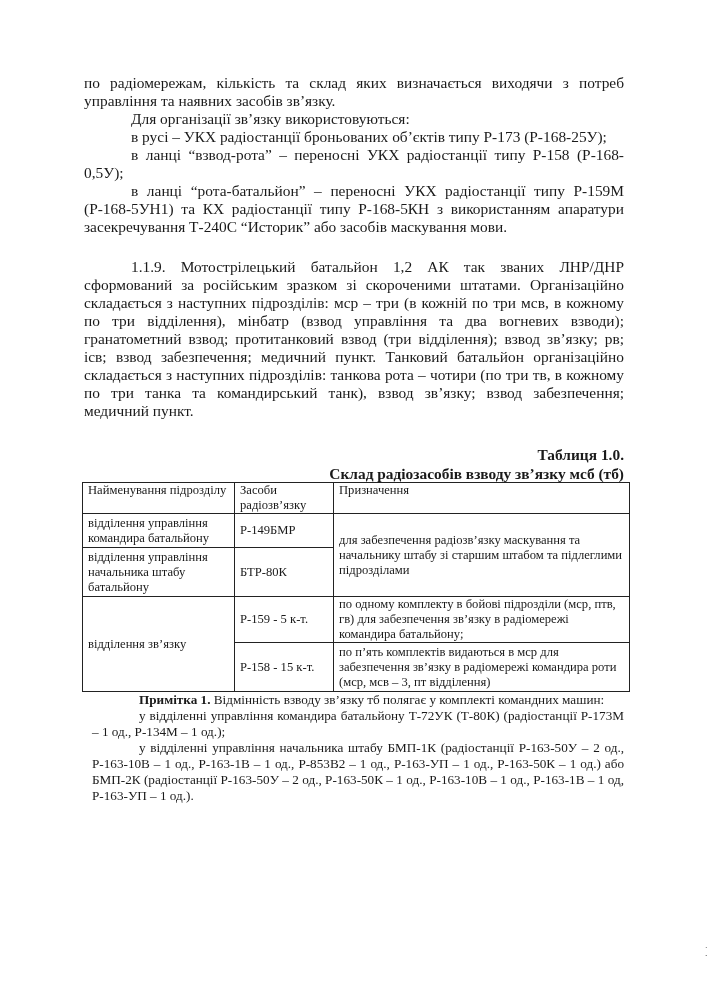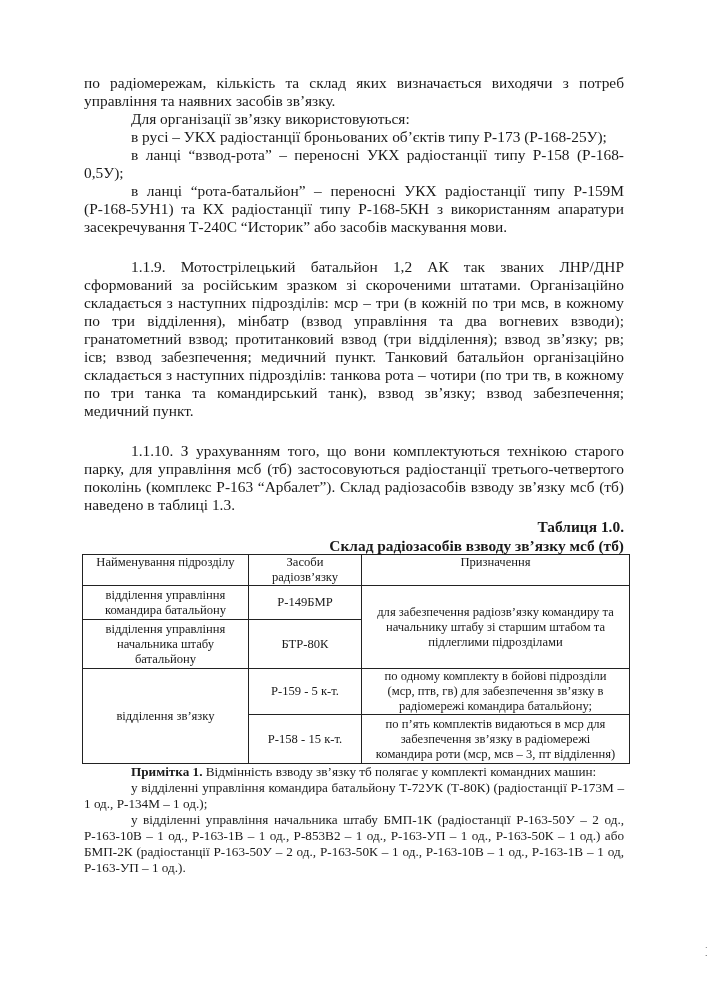--- a/index.html
+++ b/index.html
@@ -5,53 +5,52 @@
   html, body { margin: 0; padding: 0; background: #ffffff; }
   body { width: 707px; height: 1000px; position: relative; overflow: hidden;
          font-family: "Liberation Serif", "DejaVu Serif", serif; color: #1a1a1a; }
   .page { position: absolute; left: 84px; top: 74px; width: 540px; }
   p { margin: 0; font-size: 15.4px; line-height: 18px; text-align: justify; }
   .ind { text-indent: 47px; }
   .gap { height: 22px; }
   .tbl-num { text-align: right; font-weight: bold; font-size: 15.4px; line-height: 20px; margin-top: 3px; }
   .tbl-title { text-align: right; font-weight: bold; font-size: 15.4px; line-height: 17px; }
   table { border-collapse: collapse; width: 548px; margin-left: -2px; font-size: 12.6px; line-height: 15px; }
-  td, th { border: 1.3px solid #222; text-align: center; vertical-align: middle; padding: 0 12px; font-weight: normal; }
+  td, th { border: 1.3px solid #222; text-align: left; vertical-align: middle; padding: 0 5px; font-weight: normal; }
   th { vertical-align: top; }
   .c1 { width: 141px; } .c2 { width: 88px; }
   .note { font-size: 13.2px; line-height: 16px; text-align: justify; }
-  .note .ind { text-indent: 47px; }
+  .note .ind { text-indent: 47px; margin-left: 8px; }
   .pagenum { position: absolute; top: 942px; left: 12px; width: 707px; text-align: right; font-size: 15.4px; }
 </style>
 </head>
 <body>
 
 <div class="page">
   <p>по радіомережам, кількість та склад яких визначається виходячи з потреб управління та наявних засобів зв’язку.</p>
   <p class="ind">Для організації зв’язку використовуються:</p>
   <p class="ind">в русі – УКХ радіостанції броньованих об’єктів типу Р-173 (Р-168-25У);</p>
   <p class="ind">в ланці “взвод-рота” – переносні УКХ радіостанції типу Р-158 (Р-168-0,5У);</p>
   <p class="ind">в ланці “рота-батальйон” – переносні УКХ радіостанції типу Р-159М (Р-168-5УН1) та КХ радіостанції типу Р-168-5КН з використанням апаратури засекречування Т-240С “Историк” або засобів маскування мови.</p>
   <div class="gap"></div>
   <p class="ind">1.1.9. Мотострілецький батальйон 1,2 АК так званих ЛНР/ДНР сформований за російським зразком зі скороченими штатами. Організаційно складається з наступних підрозділів: мср – три (в кожній по три мсв, в кожному по три відділення), мінбатр (взвод управління та два вогневих взводи); гранатометний взвод; протитанковий взвод (три відділення); взвод зв’язку; рв; ісв; взвод забезпечення; медичний пункт. Танковий батальйон організаційно складається з наступних підрозділів: танкова рота – чотири (по три тв, в кожному по три танка та командирський танк), взвод зв’язку; взвод забезпечення; медичний пункт.</p>
   <div class="gap"></div>
-  <p class="ind">1.1.10. З урахуванням того, що вони комплектуються технікою старого парку, для управління мсб (тб) застосовуються радіостанції третього-четвертого поколінь (комплекс Р-163 “Арбалет”). Склад радіозасобів взводу зв’язку мсб (тб) наведено в таблиці 1.3.</p>
   <div class="tbl-num">Таблиця 1.0.</div>
   <div class="tbl-title">Склад радіозасобів взводу зв’язку мсб (тб)</div>
   <table>
     <tbody>
         <tr style="height:30px">
       <th class="c1">Найменування підрозділу</th>
       <th class="c2">Засоби радіозв’язку</th>
       <th>Призначення</th>
     </tr>
     <tr style="height:34px">
       <td>відділення управління командира батальйону</td>
       <td>Р-149БМР</td>
-      <td rowspan="2">для забезпечення радіозв’язку командиру та начальнику штабу зі старшим штабом та підлеглими підрозділами</td>
+      <td rowspan="2">для забезпечення радіозв’язку маскування та начальнику штабу зі старшим штабом та підлеглими підрозділами</td>
     </tr>
     <tr style="height:49px">
       <td>відділення управління начальника штабу батальйону</td>
       <td>БТР-80К</td>
     </tr>
     <tr style="height:46px">
       <td rowspan="2">відділення зв’язку</td>
       <td>Р-159 - 5 к-т.</td>
       <td>по одному комплекту в бойові підрозділи (мср, птв, гв) для забезпечення зв’язку в радіомережі командира батальйону;</td>
     </tr>

